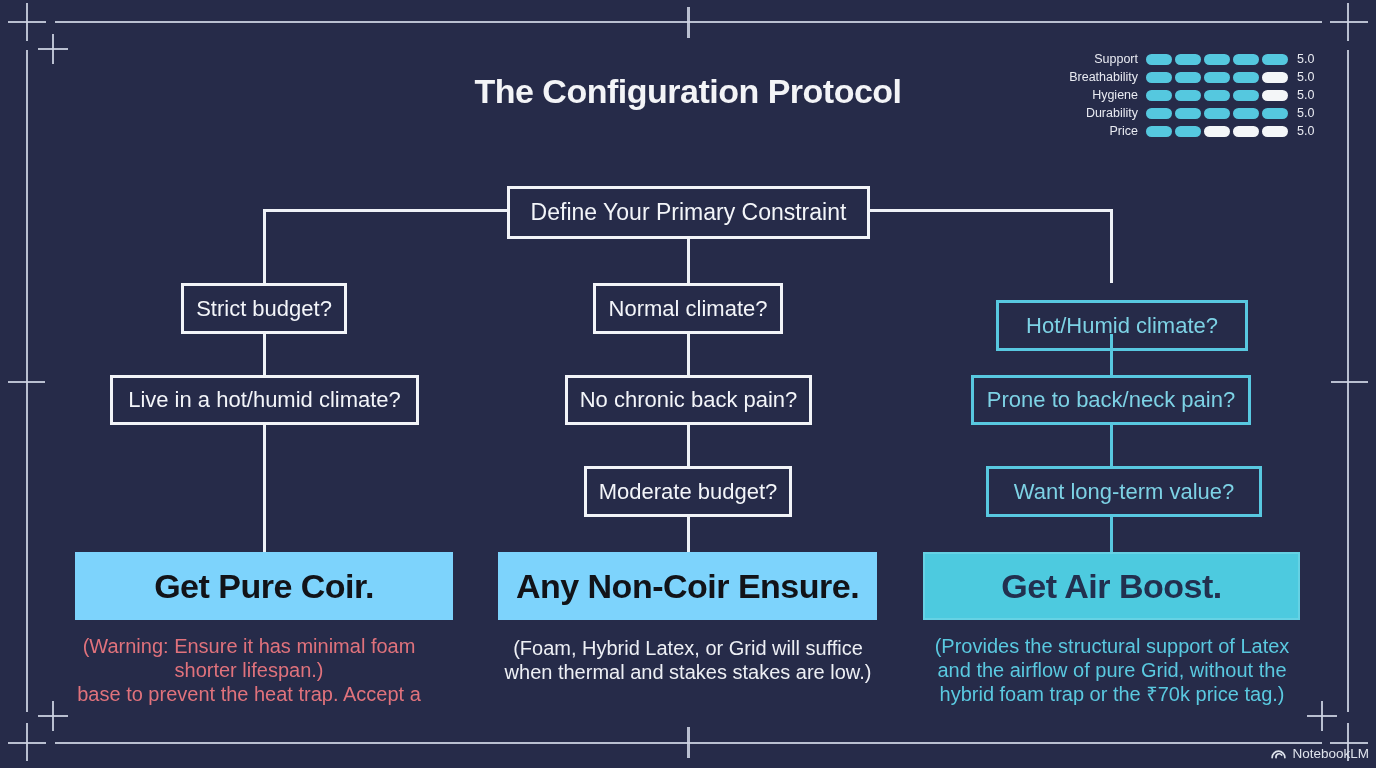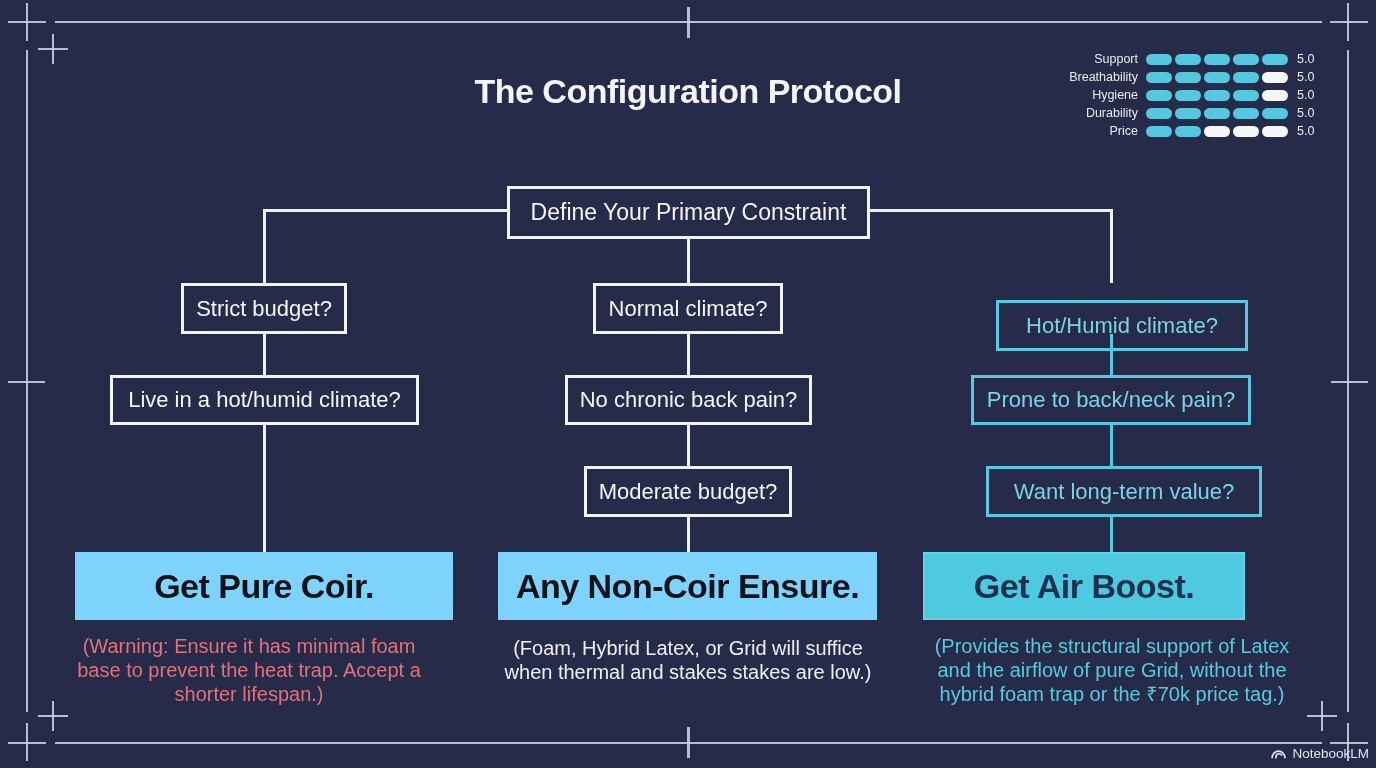--- a/index.html
+++ b/index.html
@@ -151,26 +151,26 @@
 
   <div class="qbox" style="left:110px;top:375px;width:309px;height:50px;">Live in a hot/humid climate?</div>
   <div class="qbox" style="left:565px;top:375px;width:247px;height:50px;">No chronic back pain?</div>
   <div class="qbox cyan-box" style="left:971px;top:375px;width:280px;height:50px;">Prone to back/neck pain?</div>
 
   <div class="qbox" style="left:584px;top:466px;width:208px;height:51px;">Moderate budget?</div>
   <div class="qbox cyan-box" style="left:986px;top:466px;width:276px;height:51px;">Want long-term value?</div>
 
   <div class="result result-white" style="left:75px;top:552px;width:378px;height:68px;">Get Pure Coir.</div>
   <div class="result result-white" style="left:498px;top:552px;width:379px;height:68px;">Any Non-Coir Ensure.</div>
-  <div class="result result-cyan" style="left:923px;top:552px;width:322px;height:68px;">Get Air Boost.</div>
+  <div class="result result-cyan" style="left:923px;top:552px;width:377px;height:68px;">Get Air Boost.</div>
 
   <div class="caption cap-salmon" style="left:60px;top:634px;width:378px;">
     <div>(Warning: Ensure it has minimal foam</div>
+    <div>shorter lifespan.)</div>
     <div>base to prevent the heat trap. Accept a</div>
-    <div>shorter lifespan.)</div>
   </div>
   <div class="caption cap-white" style="left:488px;top:636px;width:400px;">
     <div>(Foam, Hybrid Latex, or Grid will suffice</div>
     <div>when thermal and stakes stakes are low.)</div>
   </div>
   <div class="caption cap-cyan" style="left:918px;top:634px;width:388px;">
     <div>(Provides the structural support of Latex</div>
     <div>and the airflow of pure Grid, without the</div>
     <div>hybrid foam trap or the ₹70k price tag.)</div>
   </div>

